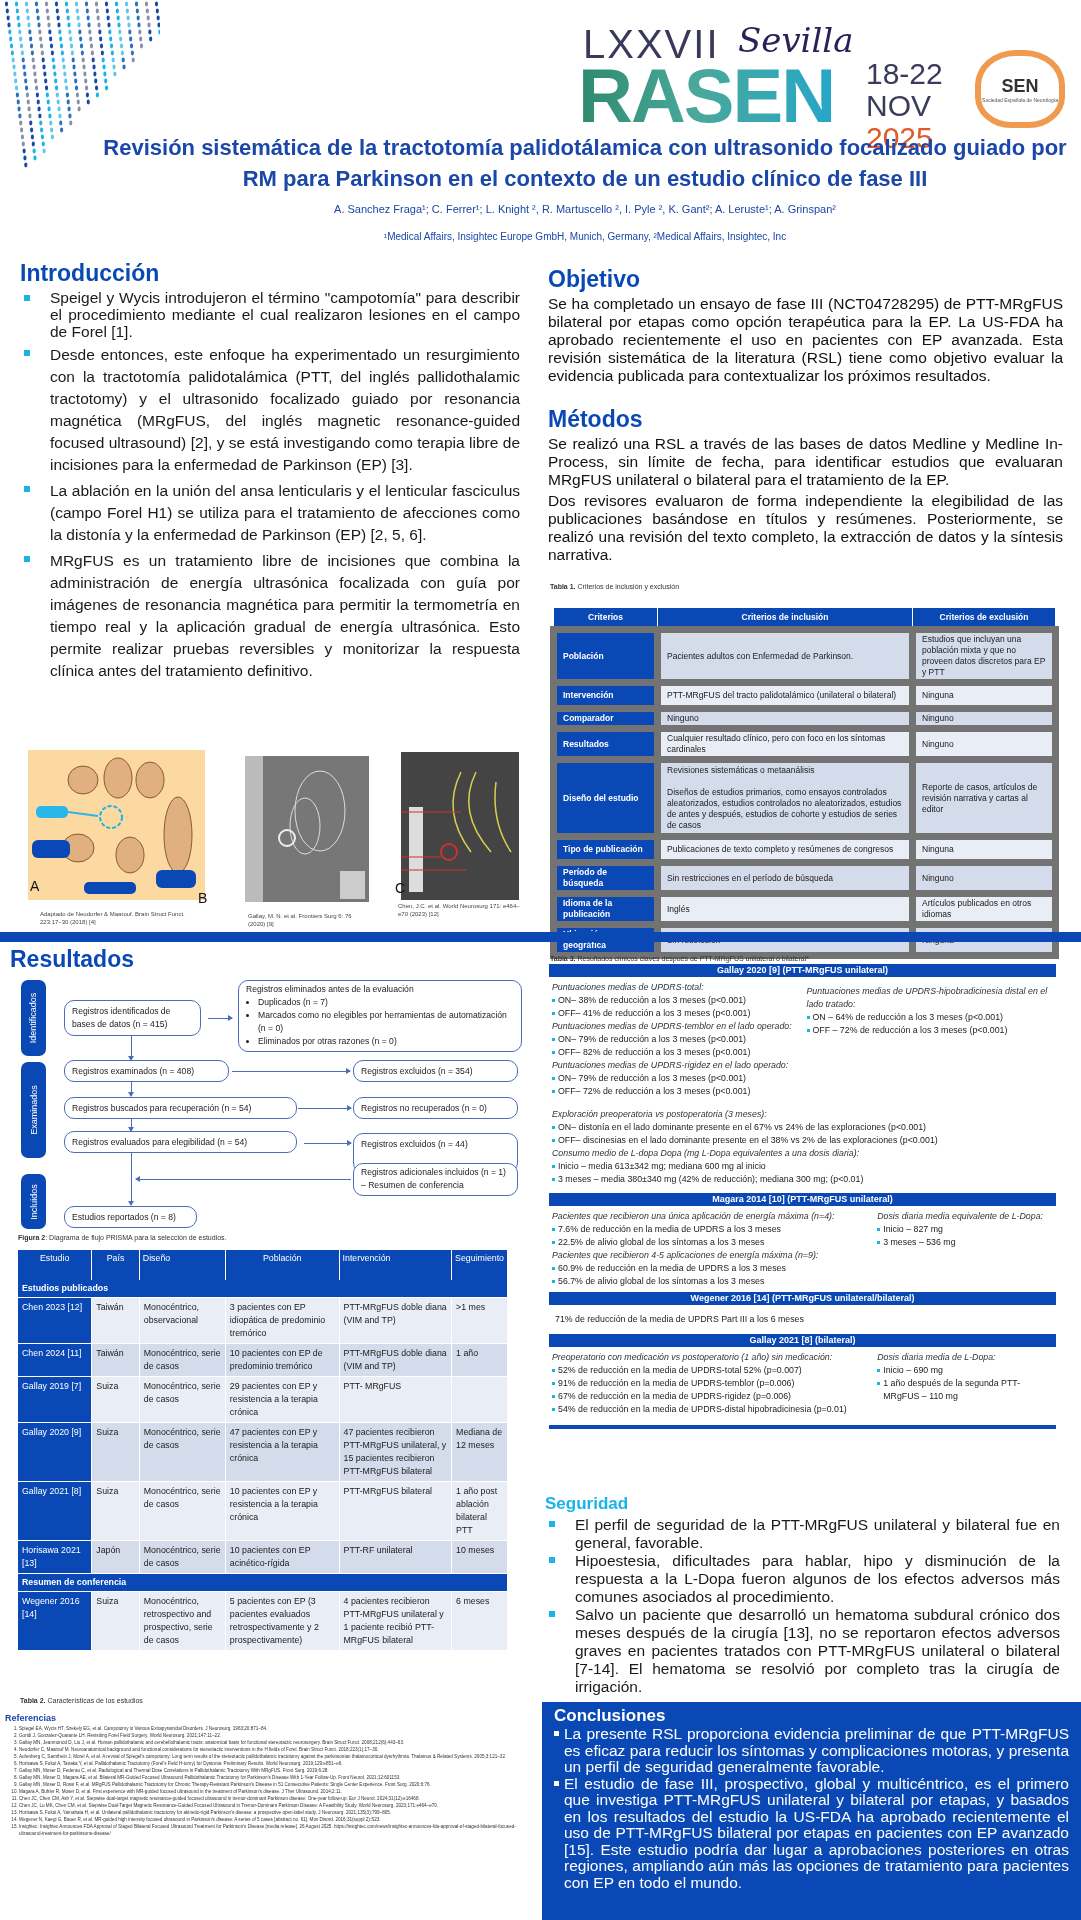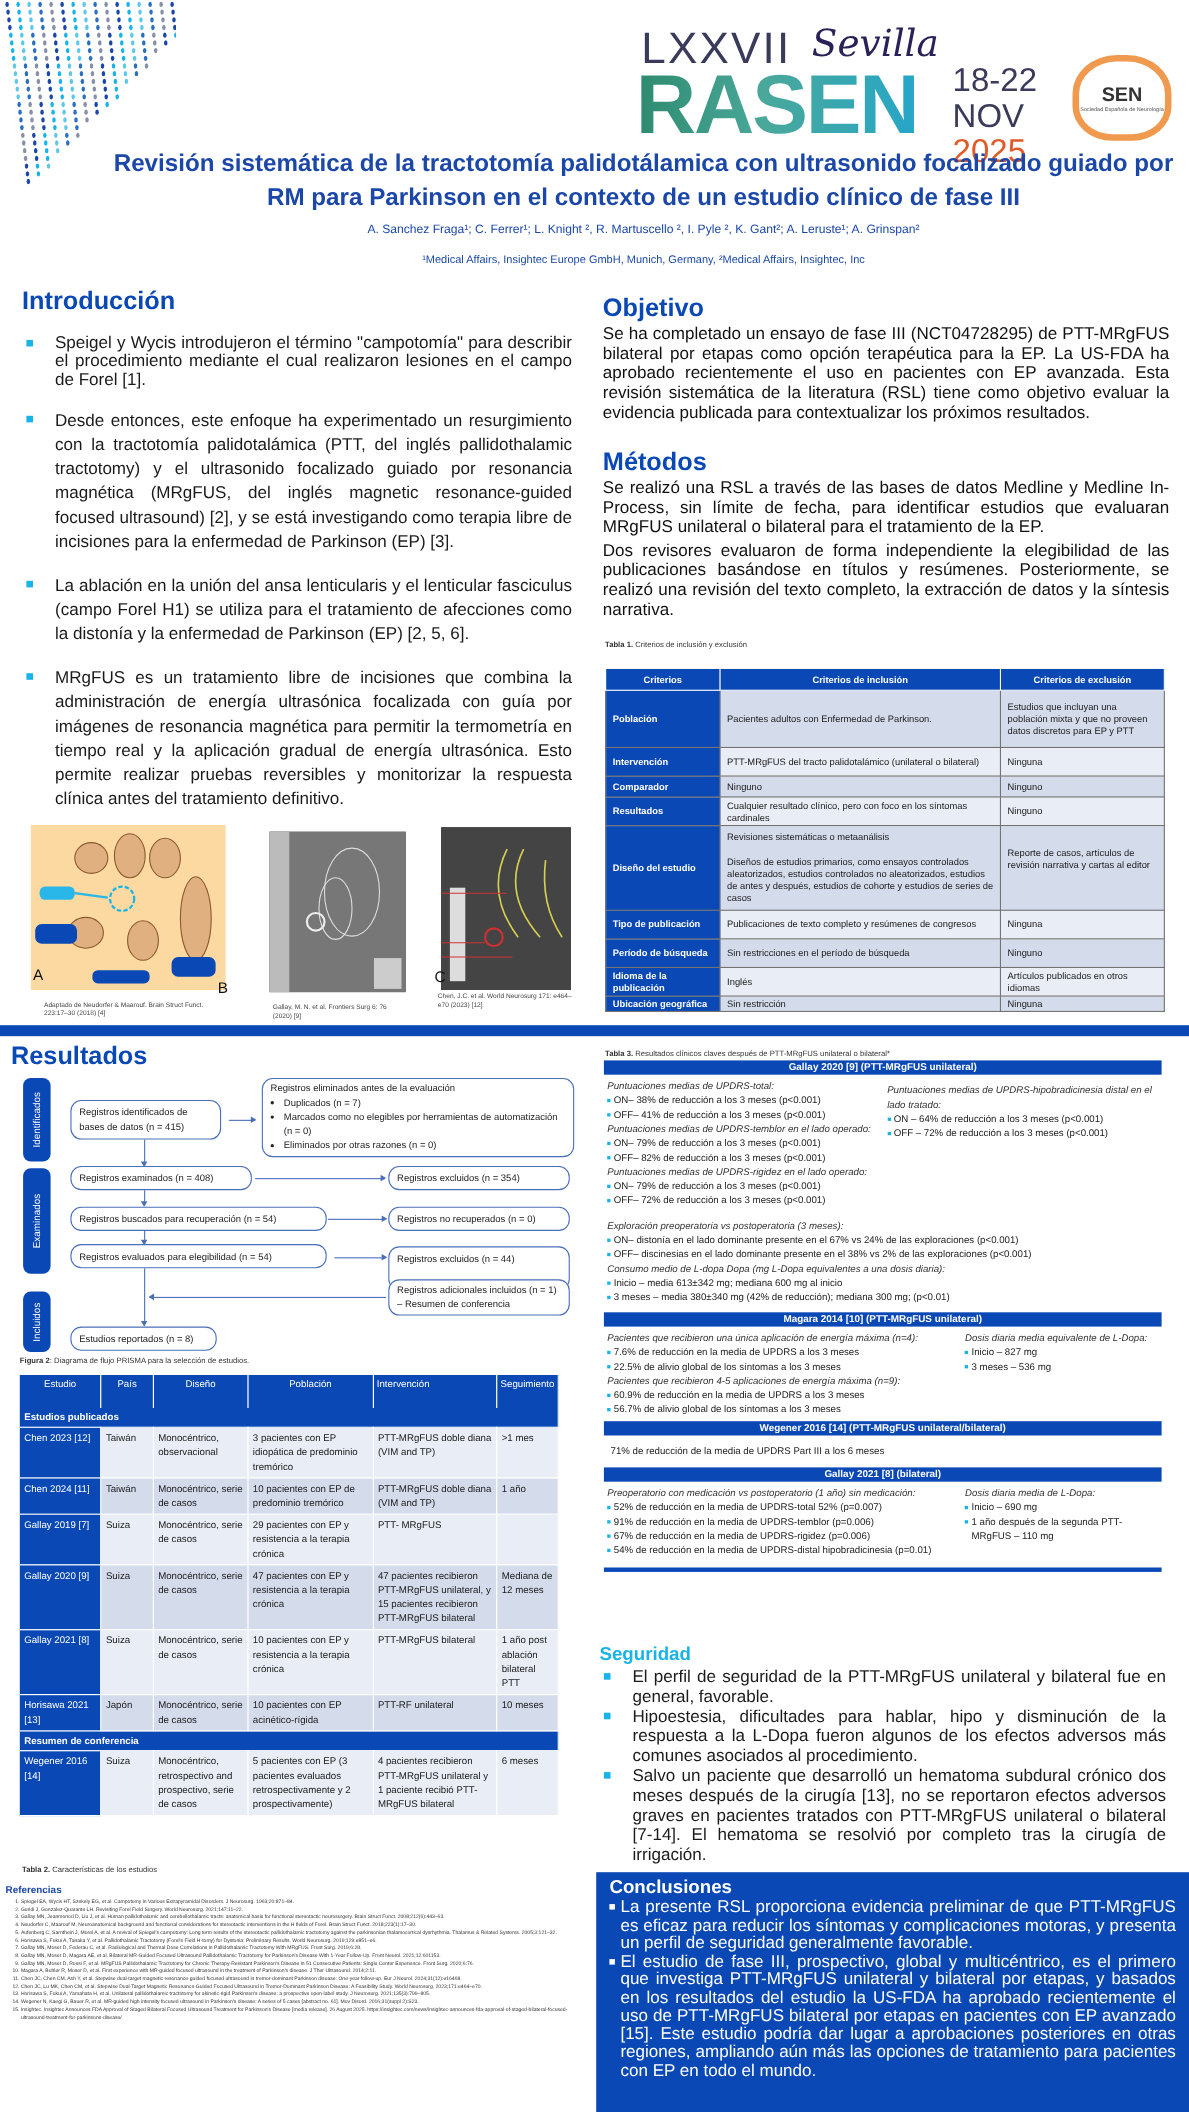--- a/index.html
+++ b/index.html
@@ -18,39 +18,39 @@
   .title { left: 90px; top: 132px; width: 990px; text-align: center; font-size: 22px; font-weight: 700; color: #1b47a8; line-height: 31px; }
   .authors { left: 90px; top: 203px; width: 990px; text-align: center; font-size: 11px; color: #1b47a8; }
   .affil { left: 90px; top: 231px; width: 990px; text-align: center; font-size: 10px; color: #1b47a8; }
   h2.sec { font-size: 23px; font-weight: 700; color: #0a49b5; line-height: 1; }
   .body-text { font-size: 15.5px; line-height: 18px; text-align: justify; color: #111; }
   ul.sq { list-style: none; }
   ul.sq li { position: relative; padding-left: 30px; text-align: justify; }
   ul.sq li::before { content: ""; position: absolute; left: 4px; top: 6px; width: 6px; height: 6px; background: #18b4e8; }
   
   .intro { left: 20px; top: 262px; width: 500px; }
-  .intro ul li { font-size: 15.5px; line-height: 23px; margin-top: 18px; }
+  .intro ul li { font-size: 15.5px; line-height: 23px; margin-top: 4px; }
   .intro ul li.tight { line-height: 17px; }
   .figs { left: 20px; top: 750px; width: 510px; height: 170px; }
   .fig { position: absolute; }
   .figA { left: 8px; top: 0; width: 177px; height: 150px; background: #f9d79c; overflow: hidden; }
   .figB { left: 225px; top: 6px; width: 124px; height: 146px; background: #6a6a6a; }
   .figC { left: 381px; top: 2px; width: 118px; height: 148px; background: #3a3a3a; }
   .fig-letter { position: absolute; font-size: 14px; color: #111; }
   .fig-cap { position: absolute; font-size: 6px; color: #444; line-height: 8px; }
   
   .obj { left: 548px; top: 268px; width: 515px; }
   .obj .body-text { margin-top: 4px; }
   .met { left: 548px; top: 408px; width: 515px; }
   .tab1cap { left: 550px; top: 583px; font-size: 7px; color: #333; }
   .tab1cap b { font-weight: 700; }
   table { border-collapse: collapse; }
   .t1 { position: absolute; left: 550px; top: 607px; width: 509px; font-size: 8.5px; }
   .t1 th { background: #0a49b5; color: #fff; font-weight: 700; padding: 4px; border: 1px solid #fff; height: 20px; }
-  .t1 td { padding: 1px 6px; border: 1px solid #737373; vertical-align: middle; line-height: 11px; }
+  .t1 td { padding: 1px 6px; border: 7px solid #737373; vertical-align: middle; line-height: 11px; }
   .t1 td.lab { background: #0a49b5; color: #fff; font-weight: 700; }
   .t1 tr:nth-child(odd) td { background: #d4dcec; }
   .t1 tr:nth-child(even) td { background: #e9edf5; }
   .t1 tr td.lab { background: #0a49b5 !important; }
   .divider { left: 0; top: 932px; width: 1081px; height: 10px; background: #0a49b5; }
   
   .res-title { left: 10px; top: 948px; }
   .prisma { left: 18px; top: 980px; width: 520px; height: 255px; }
   .stage { position: absolute; left: 3px; width: 25px; background: #0a49b5; border-radius: 7px; color: #fff; font-size: 9px; display: flex; align-items: center; justify-content: center; }
   .stage span { transform: rotate(-90deg); white-space: nowrap; }
@@ -528,21 +528,21 @@
   <div class="box" style="left:46px;top:226px;width:133px;height:22px;line-height:17px">Estudios reportados (n = 8)</div>
 </div>
 
 <div class="abs fig2cap"><b>Figura 2</b><span>: Diagrama de flujo PRISMA para la selección de estudios.</span></div>
 
 <table class="t2">
   <thead>
     <tr>
       <th style="width:75px;text-align:center">Estudio</th>
       <th style="width:48px;text-align:center">País</th>
-      <th style="width:87px;text-align:center">Diseño</th>
+      <th style="width:87px;text-align:left">Diseño</th>
       <th style="width:115px;text-align:center">Población</th>
       <th style="width:115px;text-align:left">Intervención</th>
       <th style="text-align:center">Seguimiento</th>
     </tr>
   </thead>
   <tbody id="t2body">
       <tr class="grp">
         <td colspan="6">Estudios publicados</td>
       </tr>
       <tr class="r1">

